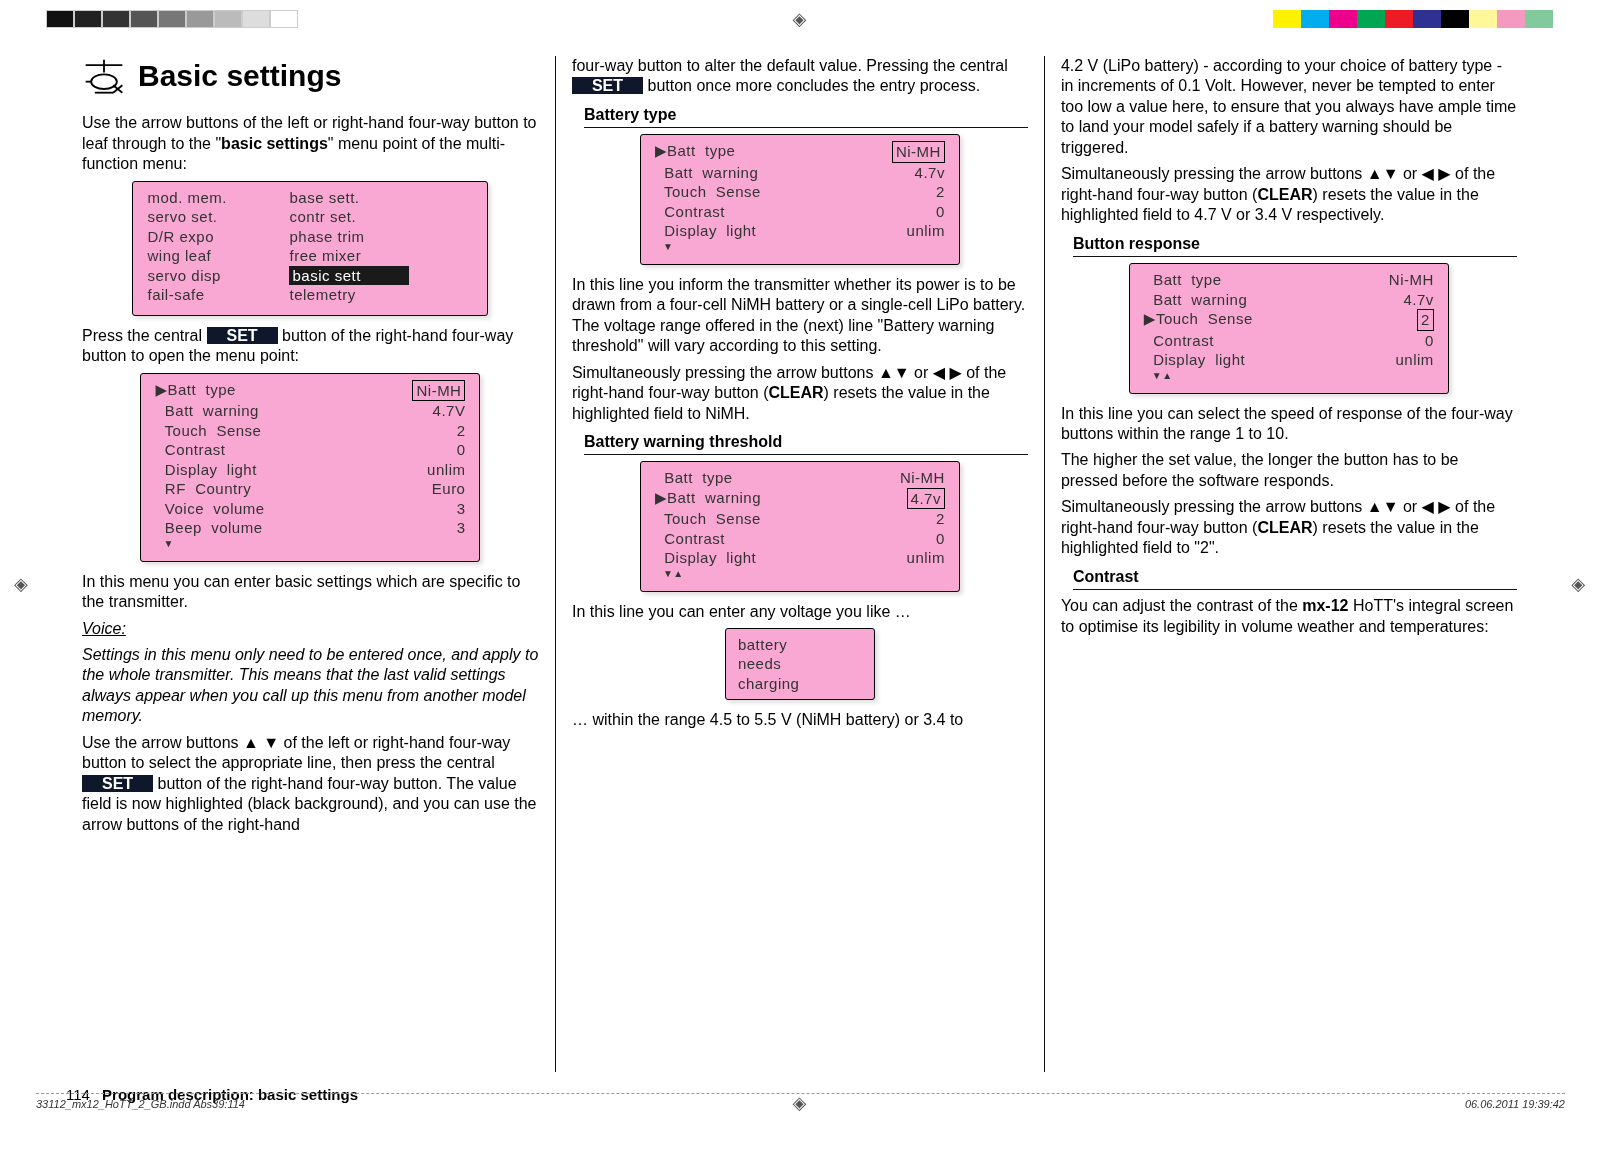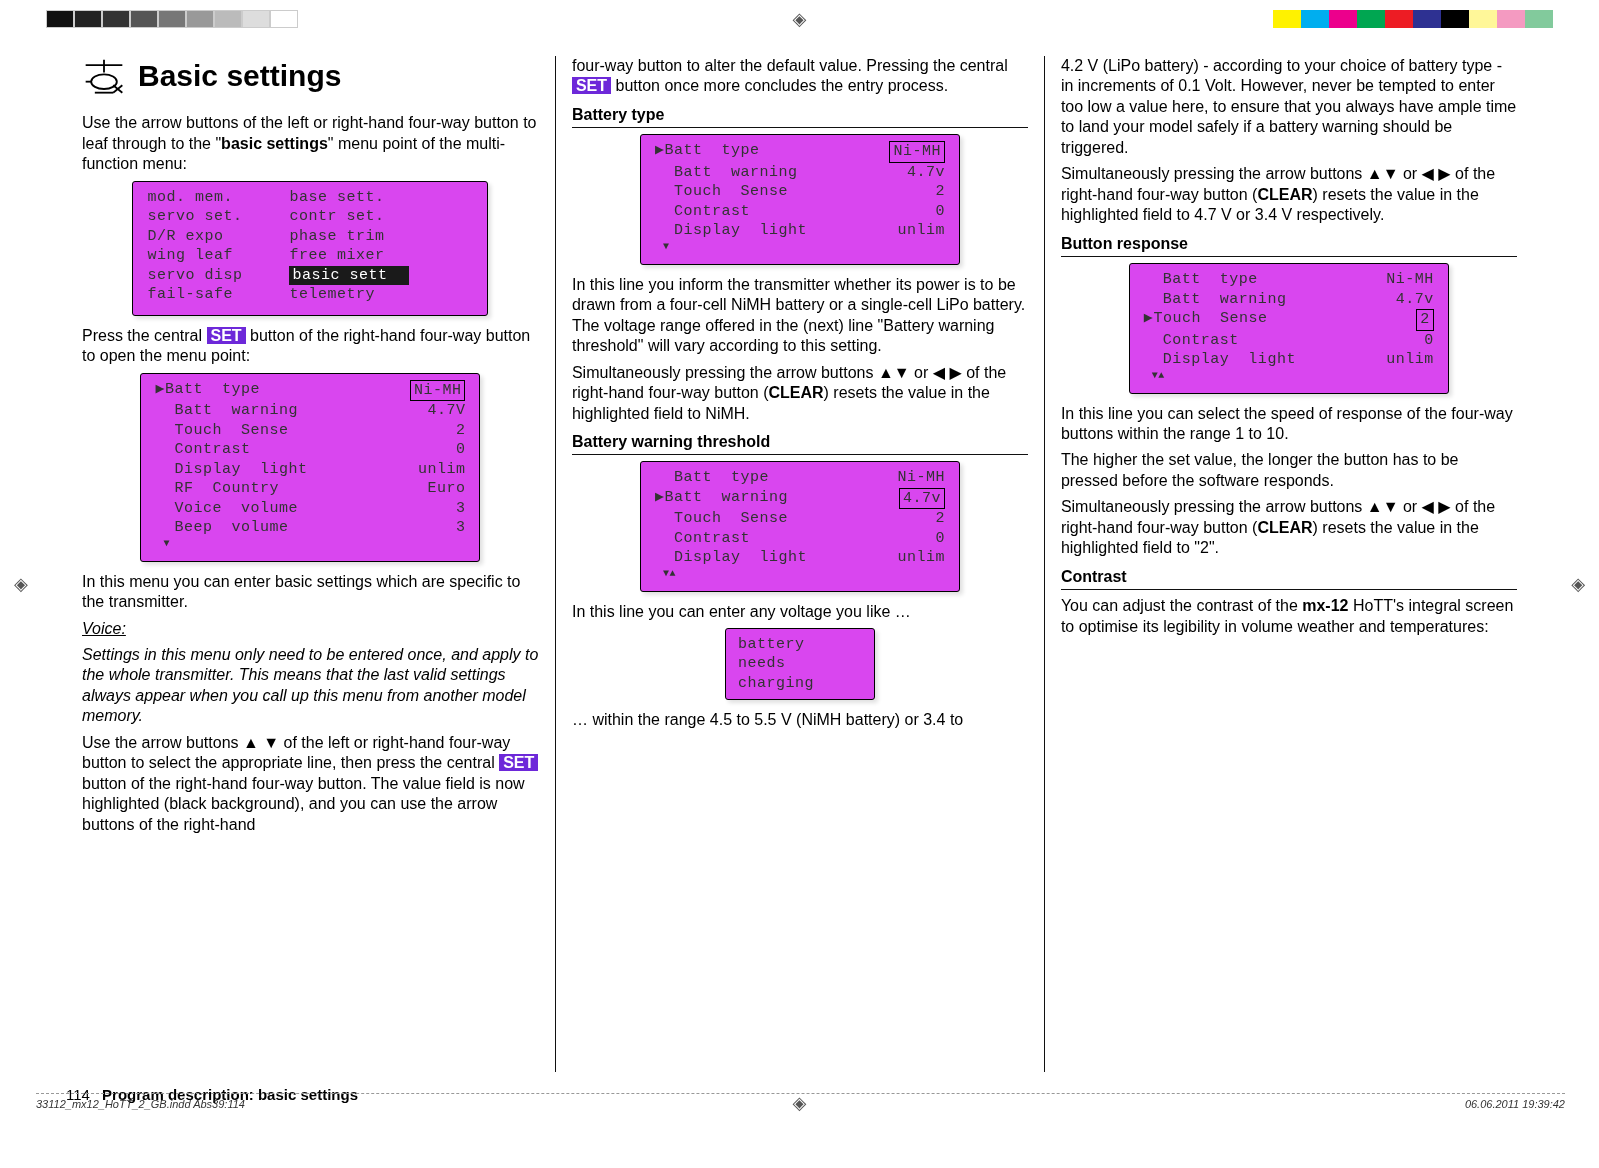--- a/index.html
+++ b/index.html
@@ -40,43 +40,43 @@
     width: 33.33%;
     padding: 0 16px;
     font-size: 16px;
     line-height: 1.28;
   }
   .col + .col { border-left: 1px solid #111; }
   p { margin: 0 0 6px 0; }
   .italic { font-style: italic; }
   .under { text-decoration: underline; }
   .bold { font-weight: bold; }
-  .set-btn { background: #6d28d9; color: #fff; font-weight: bold; padding: 0 4px; border-radius: 0; }
+  .set-btn { background: #0f172a; color: #fff; font-weight: bold; padding: 0 20px; border-radius: 0; }
 
   .section-head {
     font-weight: bold;
     font-size: 16px;
     border-bottom: 1px solid #111;
-    margin: 8px 0 6px 0;
+    margin: 8px 0 6px 12px;
     padding-bottom: 2px;
   }
 
   .lcd {
     border: 1.5px solid #000;
     border-radius: 3px;
     padding: 6px 14px 10px 14px;
     margin: 0 auto 10px auto;
     width: 320px;
-    font-family: Liberation Mono, monospace;
+    font-family: Liberation Sans, sans-serif;
     font-size: 15px;
     color: #333;
     letter-spacing: 0.5px;
     position: relative;
     box-shadow: 3px 3px 4px rgba(0,0,0,0.12);
-    background: #d946ef;
+    background: #f9a8d4;
   }
   .lcd .row { display: flex; justify-content: space-between; white-space: pre; line-height: 1.3; }
   .lcd .inv { background: #1a1a1a; color: #fff; padding: 0 3px; }
   .lcd .boxed { border: 1.5px solid #000; padding: 0 3px; }
   .lcd-wide { width: 340px; }
   .lcd-menu { width: 356px; }
   .lcd-menu .row { justify-content: flex-start; gap: 22px; }
   .lcd-menu .row span { min-width: 120px; }
   .lcd-tiny { width: 150px; font-size: 15px; padding: 6px 12px; }
   .lcd .scroll-down { font-size: 10px; margin-left: 8px; }

